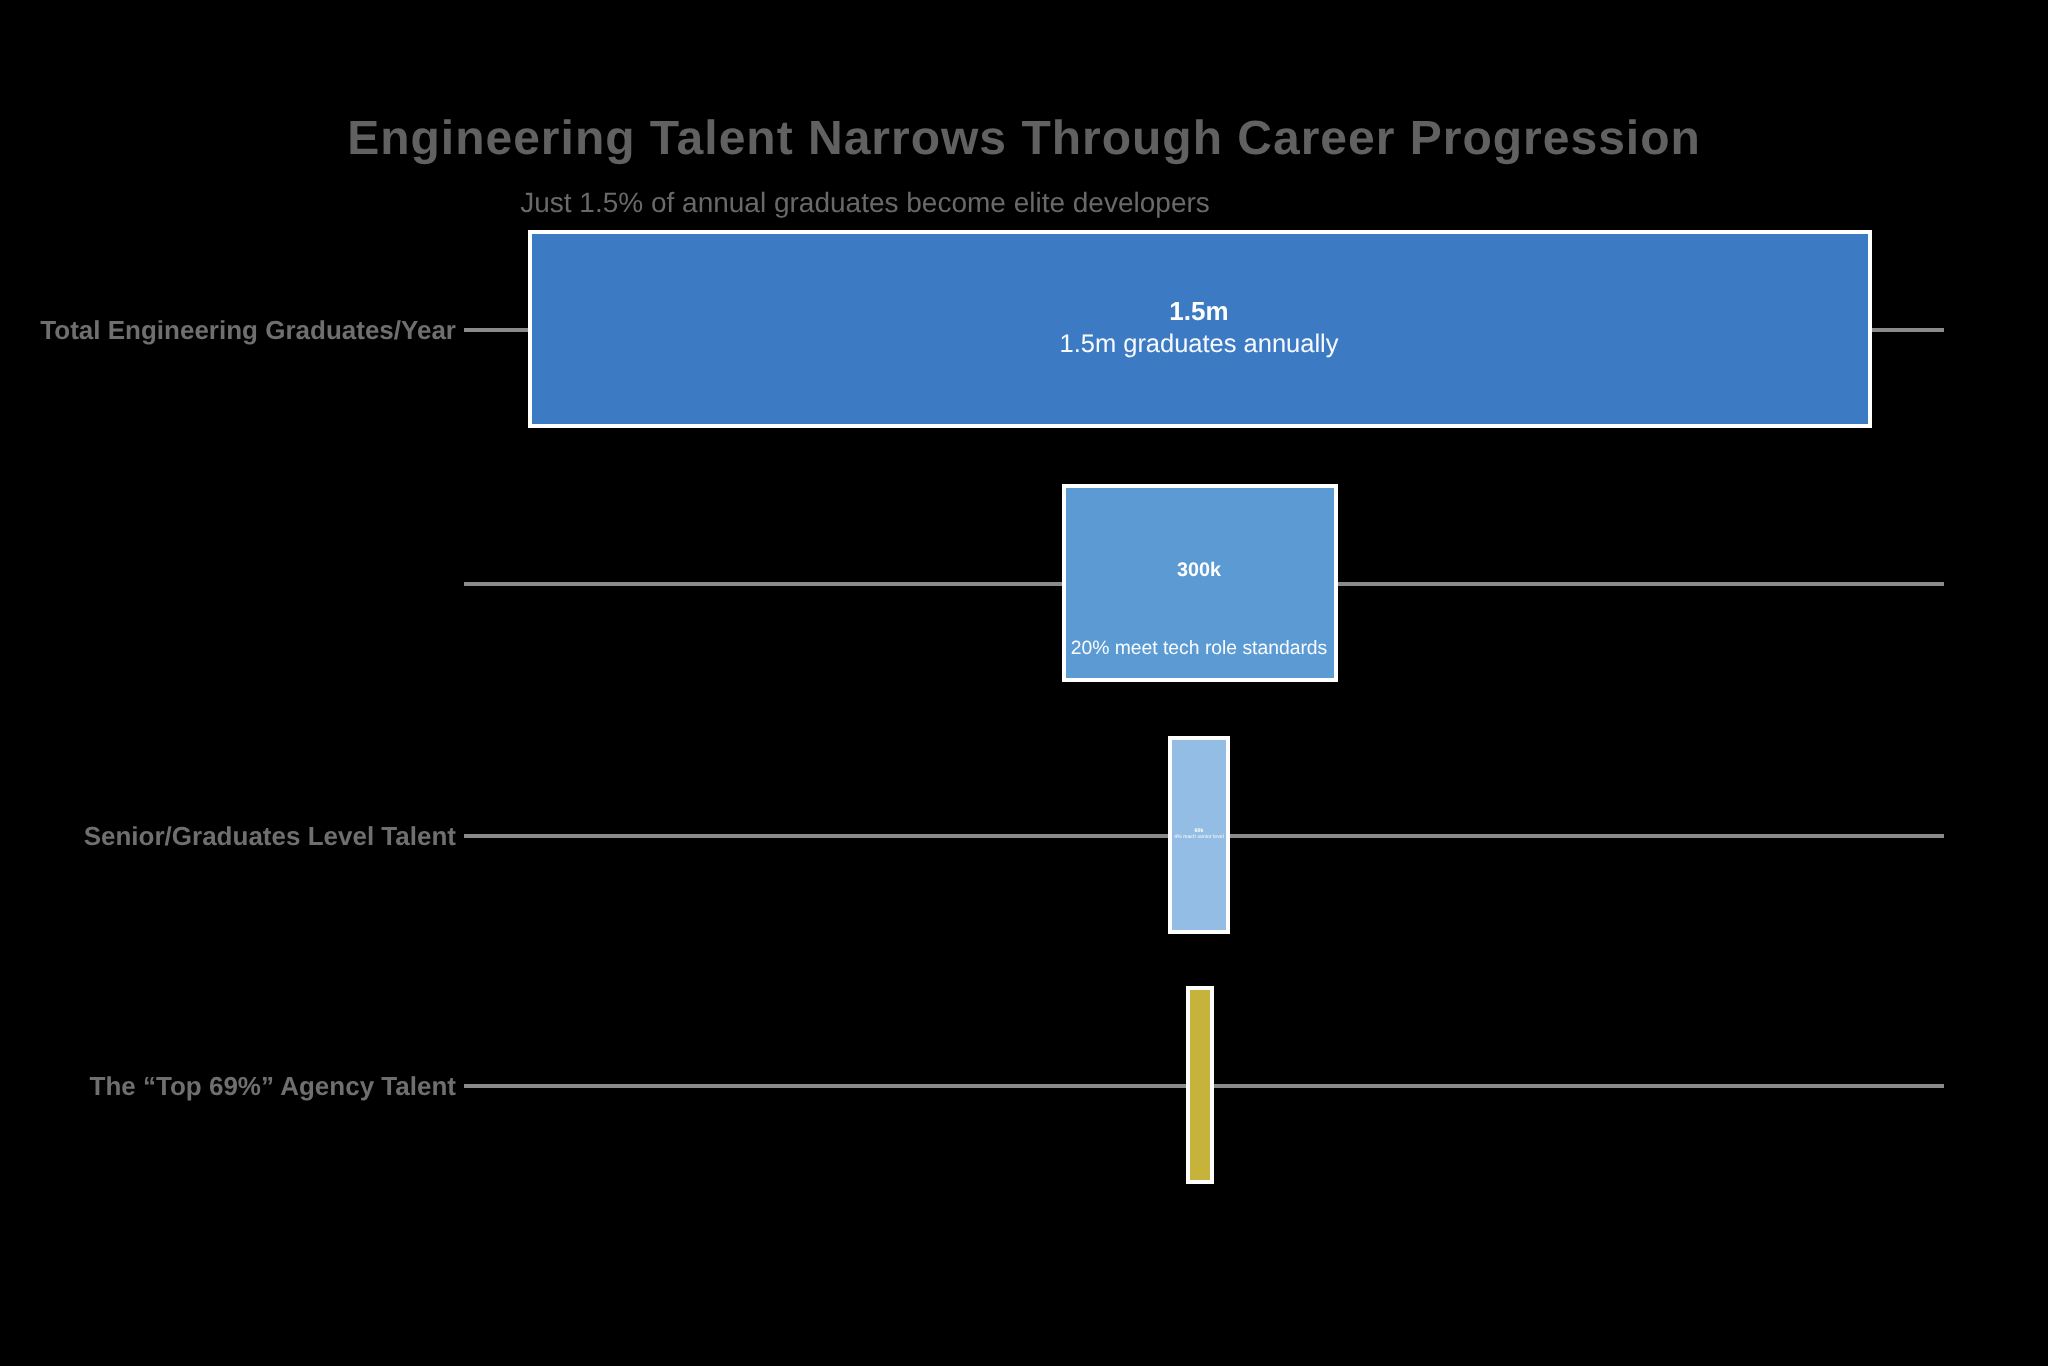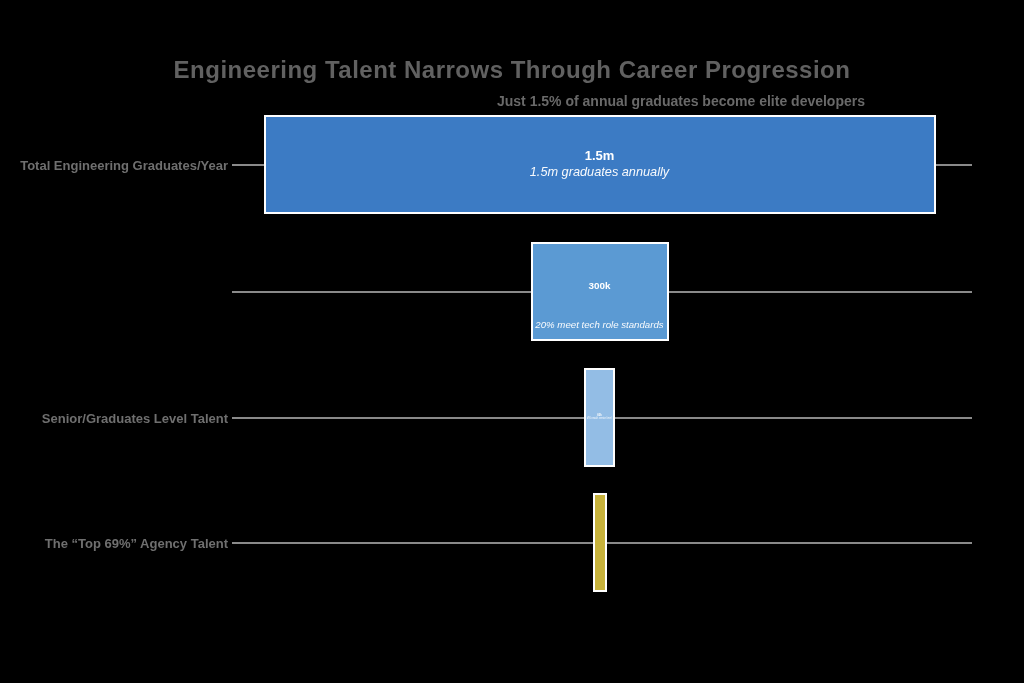--- a/index.html
+++ b/index.html
@@ -25,23 +25,23 @@
     font-size: 24px;
     font-weight: bold;
     letter-spacing: 0.5px;
     color: #616161;
   }
   .chart-subtitle {
     position: absolute;
     top: 93px;
     left: 0;
     width: 865px;
-    text-align: right;
+    text-align: center;
     font-size: 14px;
-    font-weight: 700;
+    font-weight: 400;
     color: #696969;
   }
   .funnel-row {
     position: absolute;
     left: 0;
     width: 824px;
     height: 100px;
   }
   .connector-line {
     position: absolute;
@@ -81,21 +81,20 @@
   .bar-value {
     font-weight: bold;
     white-space: nowrap;
     line-height: 1.25;
   }
   .bar-annotation {
     font-weight: normal;
     white-space: nowrap;
     line-height: 1.3;
     opacity: 0.96;
-    font-style: italic;
   }
 </style>
 </head>
 <body>
 
 <div id="stage">
   <div class="chart-title">Engineering Talent Narrows Through Career Progression</div>
   <div class="chart-subtitle">Just 1.5% of annual graduates become elite developers</div>
   <div id="funnel-area">
       <div class="funnel-row" style="top: 115px;">

